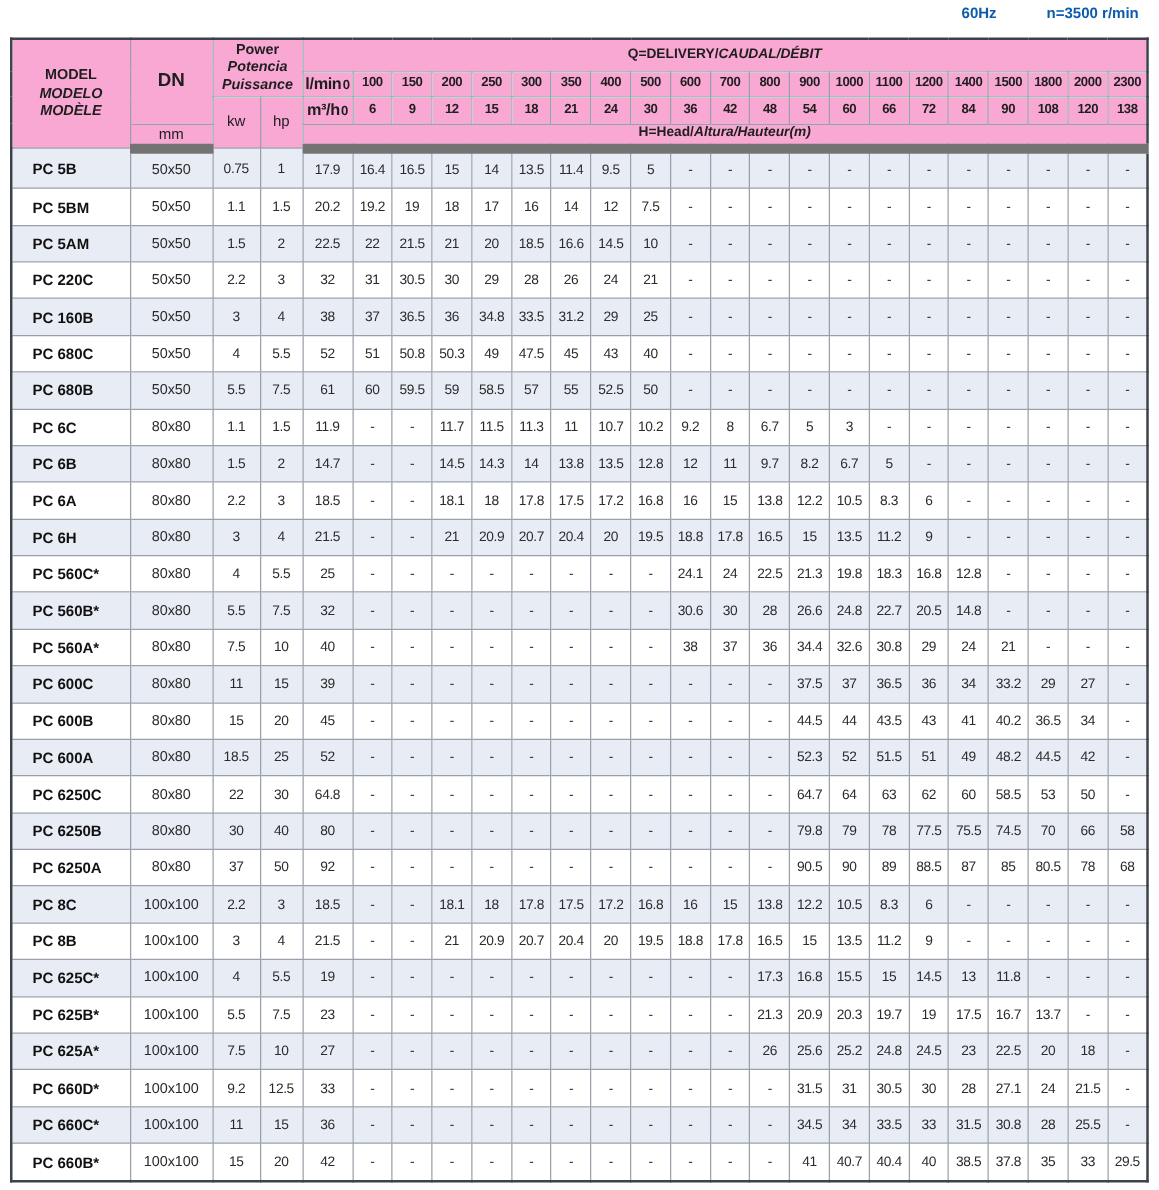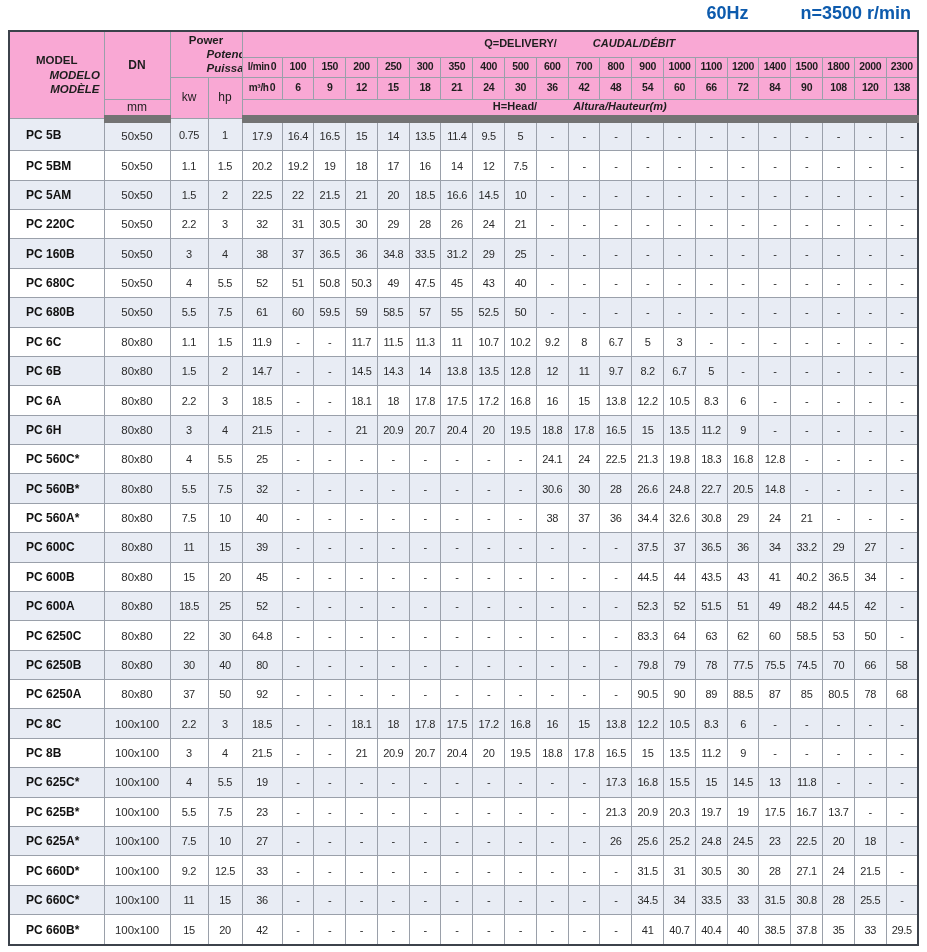--- a/index.html
+++ b/index.html
@@ -1,22 +1,22 @@
 <!DOCTYPE html>
 <html><head>
 <meta charset="utf-8">
 <style>
   * { box-sizing: border-box; margin: 0; padding: 0; }
   html,body { width: 927px; height: 952px; background: #ffffff; overflow: hidden; }
   body { font-family: "Liberation Sans", sans-serif; color: #1e1e1e; position: relative; }
 
   .top-note {
     position: absolute; top: 3px; right: 16px;
-    display: flex; gap: 52px;
-    font-weight: bold; font-size: 18px; color: #0d5bad;
+    display: flex; gap: 40px;
+    font-weight: bold; font-size: 12px; color: #0d5bad;
   }
 
   table.pump-table {
     position: absolute; top: 30px; left: 8px;
     width: 911px; height: 916px;
     border-collapse: collapse; table-layout: fixed;
     border: 2px solid #3c424b;
   }
   th, td {
     border: 1px solid #9aa0aa;
@@ -26,29 +26,29 @@
   }
   thead th { background: #f9a8d4; font-weight: bold; font-size: 11px; line-height: 1.25; }
   thead tr:last-child th { border-bottom: 8px solid #737373; }
 
   tr.hr1 { height: 26px; }
   tr.hr2 { height: 20px; }
   tr.hr3 { height: 22px; }
   tr.hr4 { height: 18px; }
 
   .model-h { font-size: 11.5px; }
-  .dn-h { font-size: 12px; }
+  .dn-h { font-size: 15px; }
   .power-h { font-size: 11.5px; }
   .kw-h, .hp-h, .mm-h { font-weight: normal; font-size: 12px; }
   .q-h { font-size: 11px; }
   .headm-h { font-size: 11px; }
-  .it { font-style: italic; padding-left: 36px; }
+  .it { font-style: italic; }
 
   .flow-h { font-size: 10.5px; letter-spacing: -0.3px; }
-  .unit-cell .unit { font-size: 10px; margin-right: 1px; }
+  .unit-cell .unit { font-size: 13px; margin-right: 1px; }
 
   tbody td { font-size: 11px; color: #2b2b2b; }
   tbody td.model { text-align: left; padding-left: 16px; font-weight: bold; font-size: 12px; color: #111; margin-left: 17px; }
   tbody td.dn { font-size: 11.5px; }
   tbody td.num { letter-spacing: -0.3px; }
   tr.stripe td { background: #e8ecf4; }
   tr:not(.stripe) td { background: #ffffff; }
 </style>
 </head>
 <body>
@@ -628,21 +628,21 @@
         <td class="num">-</td>
         <td class="num">-</td>
         <td class="num">-</td>
         <td class="num">-</td>
         <td class="num">-</td>
         <td class="num">-</td>
         <td class="num">-</td>
         <td class="num">-</td>
         <td class="num">-</td>
         <td class="num">-</td>
-        <td class="num">83.3</td>
+        <td class="num">64.7</td>
         <td class="num">64</td>
         <td class="num">63</td>
         <td class="num">62</td>
         <td class="num">60</td>
         <td class="num">58.5</td>
         <td class="num">53</td>
         <td class="num">50</td>
         <td class="num">-</td>
       </tr>
       <tr class="stripe">

